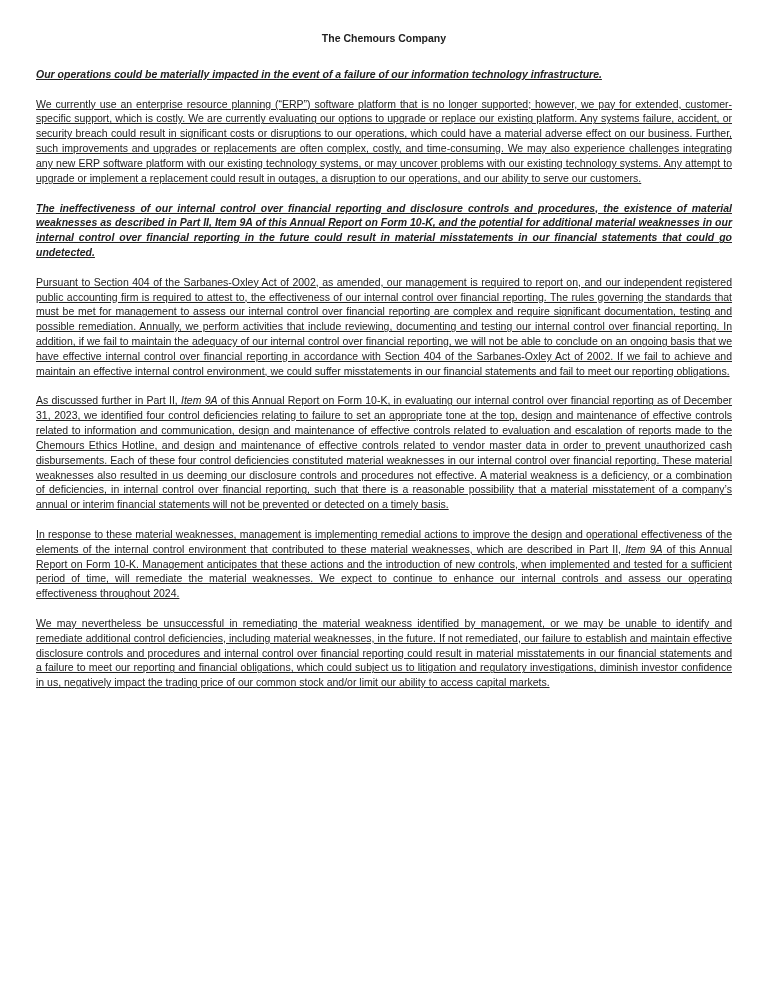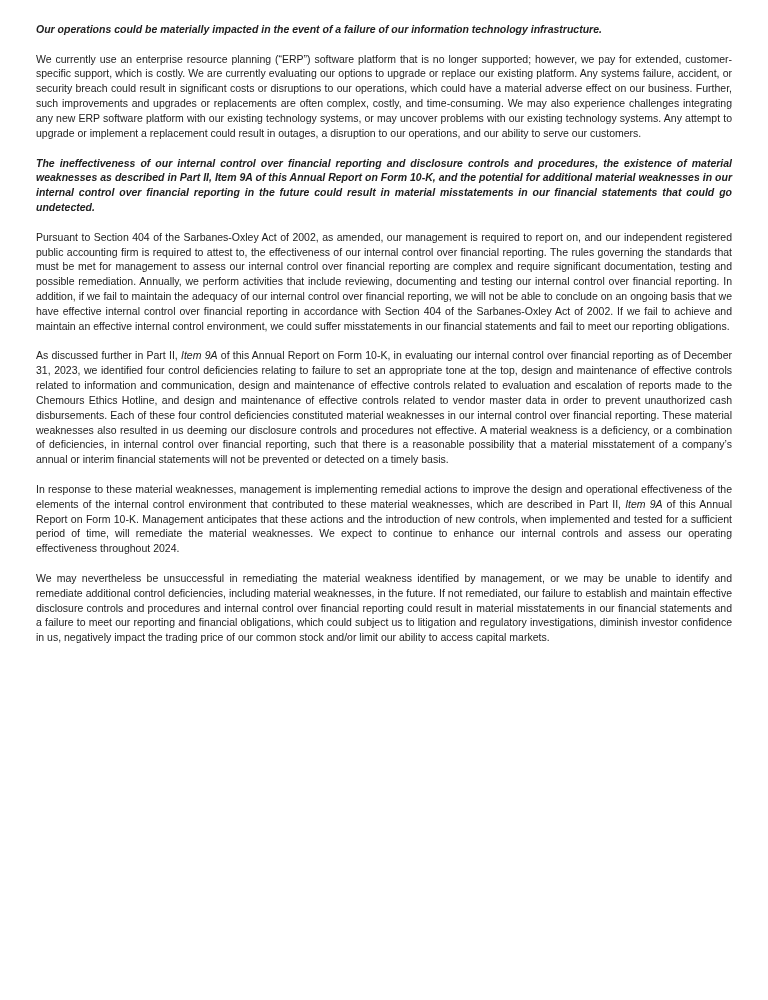--- a/index.html
+++ b/index.html
@@ -19,20 +19,21 @@
   }
   .doc-title {
     padding-top: 31px;
     text-align: center;
     font-size: 10.5px;
     font-weight: bold;
     line-height: 14px;
   }
   .doc-body {
     margin: 22px 36px 12px 36px;
+    text-decoration: underline;
   }
   .doc-body p {
     margin: 0 0 14.8px 0;
     font-size: 10.5px;
     line-height: 14.85px;
     text-align: justify;
     text-justify: inter-word;
   }
   .doc-body p.heading {
     font-weight: bold;
@@ -46,20 +47,21 @@
     text-align: center;
     font-size: 10.5px;
     line-height: 14px;
   }
 </style>
 </head>
 <body>
 
 <div class="page">
 
+  <div class="doc-title">The Chemours Company</div>
 
   <div class="doc-body">
 
     <p class="heading"><span>Our operations could be materially impacted in the event of a failure of our information technology infrastructure.</span></p>
 
     <p><span>We currently use an enterprise resource planning (“ERP”) software platform that is no longer supported; however, we pay for extended, customer-specific support, which is costly. We are currently evaluating our options to upgrade or replace our existing platform. Any systems failure, accident, or security breach could result in significant costs or disruptions to our operations, which could have a material adverse effect on our business. Further, such improvements and upgrades or replacements are often complex, costly, and time-consuming. We may also experience challenges integrating any new ERP software platform with our existing technology systems, or may uncover problems with our existing technology systems. Any attempt to upgrade or implement a replacement could result in outages, a disruption to our operations, and our ability to serve our customers.</span></p>
 
     <p class="heading"><span>The ineffectiveness of our internal control over financial reporting and disclosure controls and procedures, the existence of material weaknesses as described in Part II, Item 9A of this Annual Report on Form 10-K, and the potential for additional material weaknesses in our internal control over financial reporting in the future could result in material misstatements in our financial statements that could go undetected.</span></p>
 
     <p><span>Pursuant to Section 404 of the Sarbanes-Oxley Act of 2002, as amended, our management is required to report on, and our independent registered public accounting firm is required to attest to, the effectiveness of our internal control over financial reporting. The rules governing the standards that must be met for management to assess our internal control over financial reporting are complex and require significant documentation, testing and possible remediation. Annually, we perform activities that include reviewing, documenting and testing our internal control over financial reporting. In addition, if we fail to maintain the adequacy of our internal control over financial reporting, we will not be able to conclude on an ongoing basis that we have effective internal control over financial reporting in accordance with Section 404 of the Sarbanes-Oxley Act of 2002. If we fail to achieve and maintain an effective internal control environment, we could suffer misstatements in our financial statements and fail to meet our reporting obligations.</span></p>

